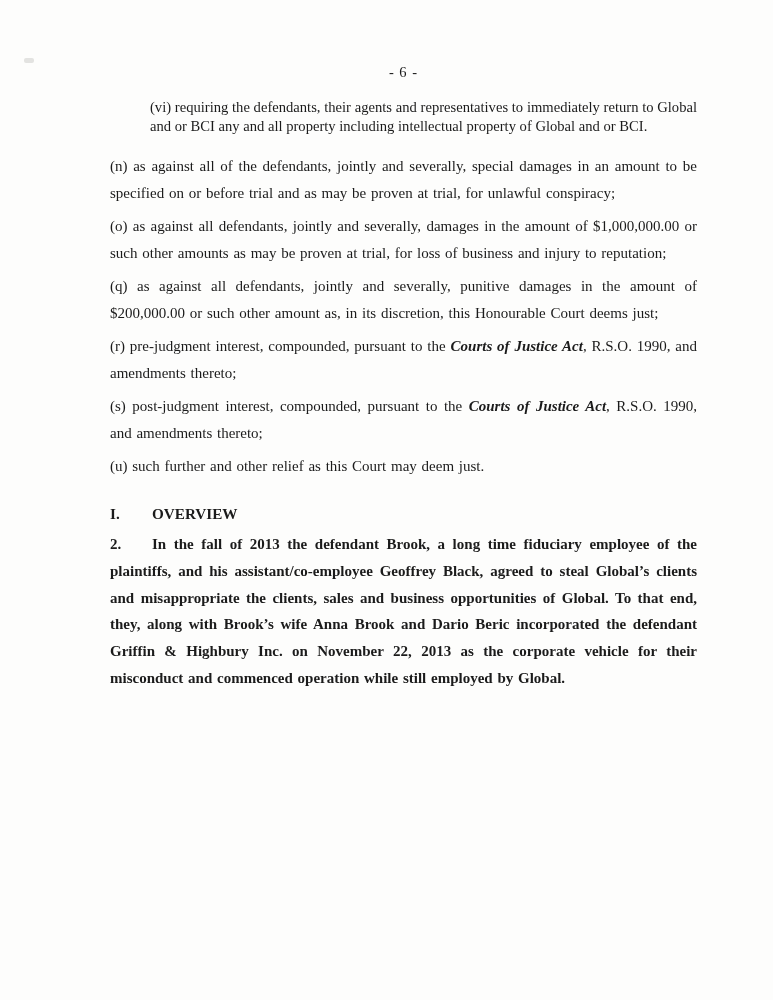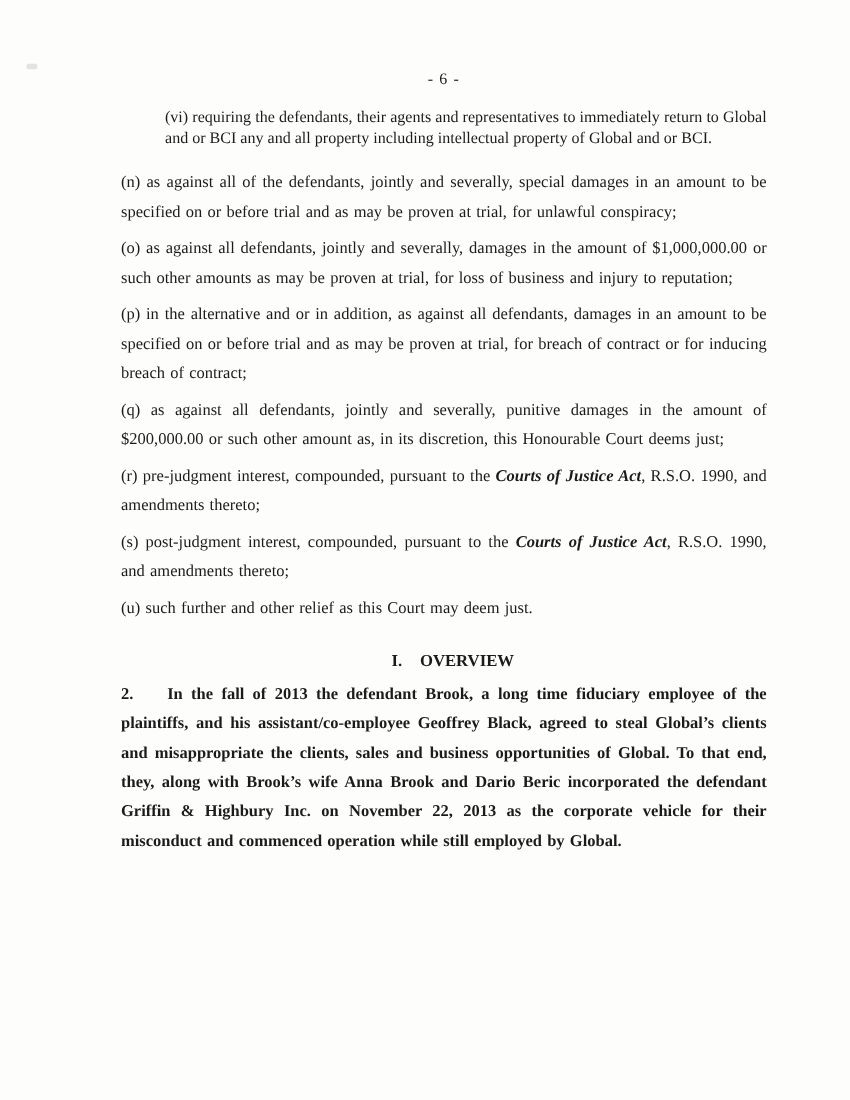--- a/index.html
+++ b/index.html
@@ -50,21 +50,20 @@
     text-align: justify;
     margin-bottom: 6px;
     word-spacing: 1px;
   }
   .section-heading {
     font-size: 15.2px;
     line-height: 27px;
     font-weight: bold;
     margin-top: 20px;
     margin-bottom: 4px;
-    text-align: center;
   }
   .num {
     display: inline-block;
     width: 42px;
   }
   .numbered-para {
     font-size: 15px;
     line-height: 26.8px;
     text-align: justify;
     word-spacing: 1px;
@@ -84,21 +83,20 @@
 
   <div class="page-number">- 6 -</div>
 
   <p class="sub-clause">(vi) requiring the defendants, their agents and representatives to immediately return to Global and or BCI any and all property including intellectual property of Global and or BCI.</p>
 
 
   <p class="clause">(n) as against all of the defendants, jointly and severally, special damages in an amount to be specified on or before trial and as may be proven at trial, for unlawful conspiracy;</p>
 
   <p class="clause">(o) as against all defendants, jointly and severally, damages in the amount of $1,000,000.00 or such other amounts as may be proven at trial, for loss of business and injury to reputation;</p>
 
-  <p class="clause">(p) in the alternative and or in addition, as against all defendants, damages in an amount to be specified on or before trial and as may be proven at trial, for breach of contract or for inducing breach of contract;</p>
 
   <p class="clause">(q) as against all defendants, jointly and severally, punitive damages in the amount of $200,000.00 or such other amount as, in its discretion, this Honourable Court deems just;</p>
 
   <p class="clause"><span>(r) pre-judgment interest, compounded, pursuant to the </span><span class="italic">Courts of Justice Act</span><span>, R.S.O. 1990, and amendments thereto;</span></p>
 
   <p class="clause"><span>(s) post-judgment interest, compounded, pursuant to the </span><span class="italic">Courts of Justice Act</span><span>, R.S.O. 1990, and amendments thereto;</span></p>
 
 
   <p class="clause">(u) such further and other relief as this Court may deem just.</p>
 

